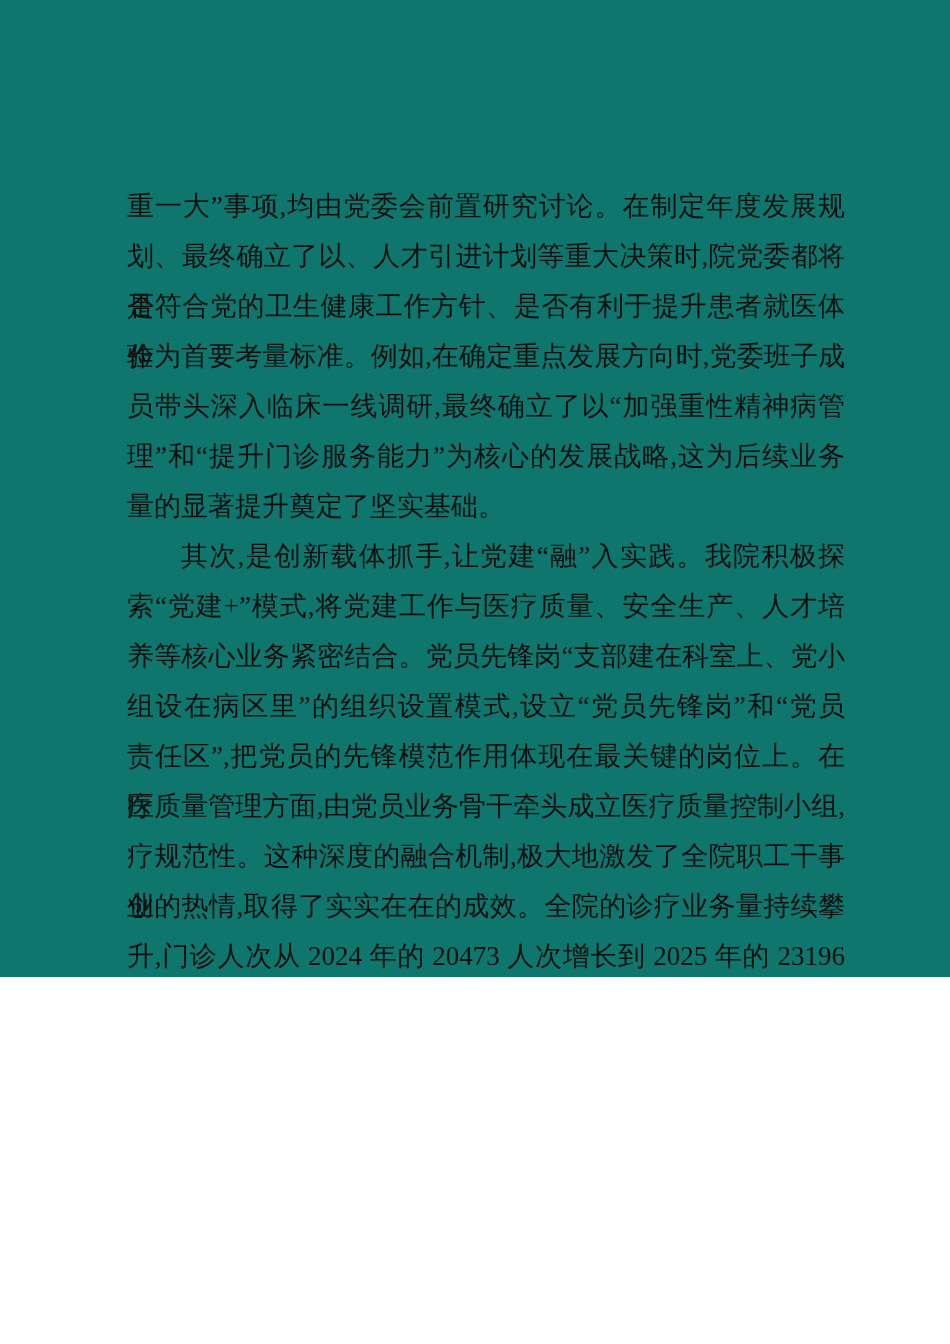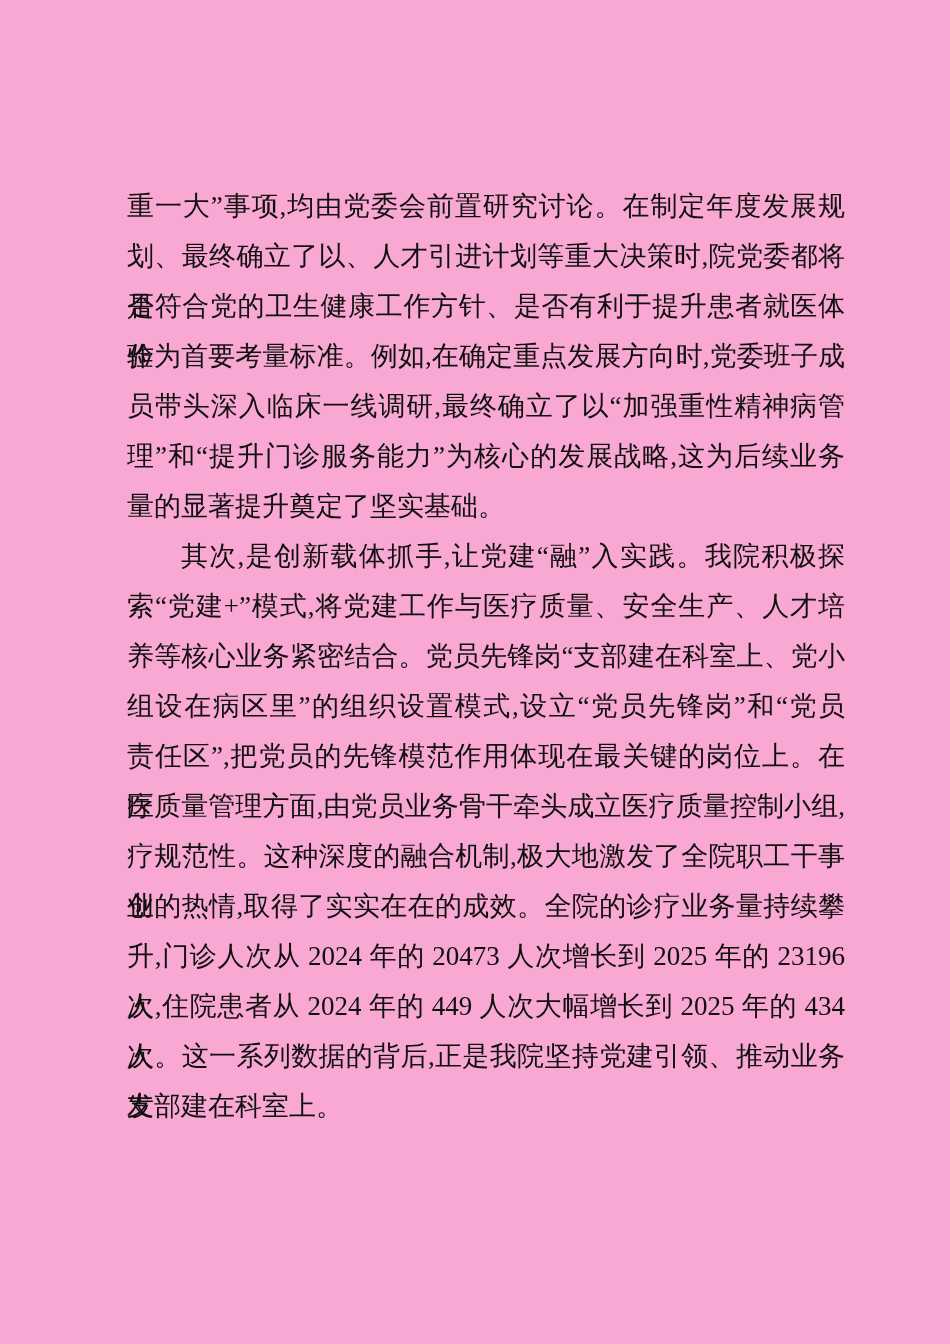--- a/index.html
+++ b/index.html
@@ -3,22 +3,22 @@
 <meta charset="utf-8">
 <style>
   html, body {
     margin: 0;
     padding: 0;
     background: #ffffff;
   }
   .page {
     position: relative;
     width: 950px;
-    height: 1344px;
-    background: #f9a8d4;
+    height: 977px;
+    background: #0f766e;
     overflow: hidden;
   }
   .text-block {
     position: absolute;
     left: 127px;
     top: 181px;
     width: 718px;
     color: #101010;
     font-family: "Liberation Serif", "DejaVu Serif", serif;
     font-size: 27px;

